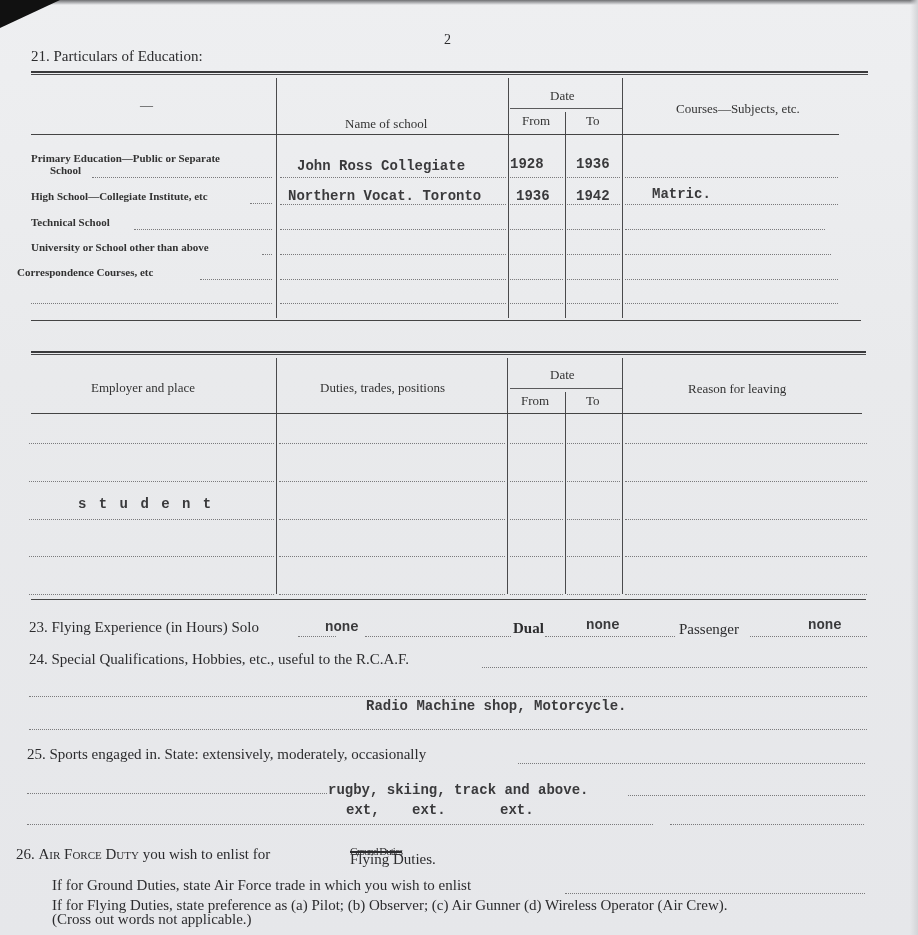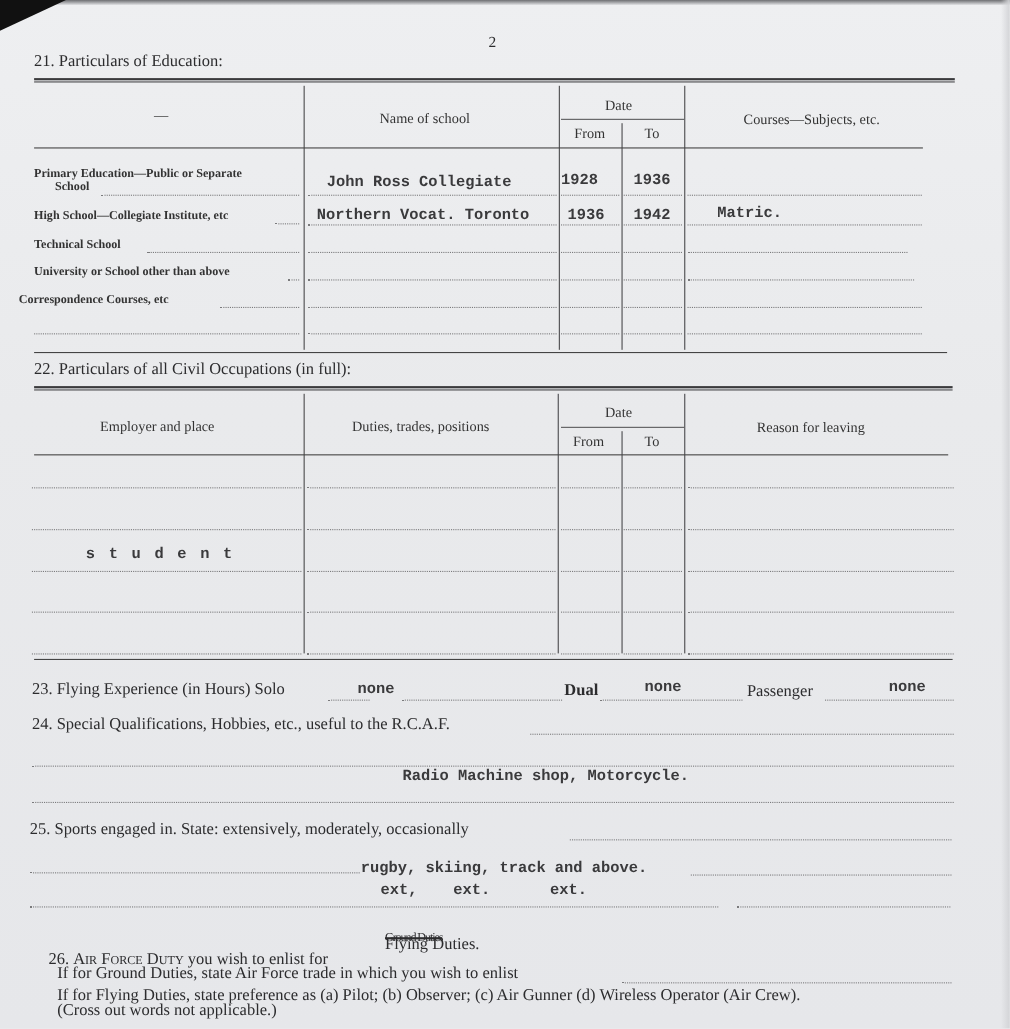--- a/index.html
+++ b/index.html
@@ -68,21 +68,21 @@
 
     <div class="vline" style="left:276px; top:78px; height:240px;"></div>
     <div class="vline" style="left:508px; top:78px; height:240px;"></div>
     <div class="vline" style="left:565px; top:112px; height:206px;"></div>
     <div class="vline" style="left:622px; top:78px; height:240px;"></div>
 
     <div class="hline" style="left:510px; top:108px; width:112px;"></div>
     <div class="hline thick" style="left:31px; top:134px; width:808px;"></div>
 
     <div class="abs hdr" style="left:140px; top:97px;">—</div>
-    <div class="abs hdr" style="left:345px; top:100px;">Name of school</div>
+    <div class="abs hdr" style="left:345px; top:116px;">Name of school</div>
     <div class="abs hdr" style="left:550px; top:88px;">Date</div>
     <div class="abs hdr" style="left:522px; top:113px;">From</div>
     <div class="abs hdr" style="left:586px; top:113px;">To</div>
     <div class="abs hdr" style="left:676px; top:101px;">Courses—Subjects, etc.</div>
 
     <div>
       <div class="abs lbl" style="left:31px; top:152px;">Primary Education—Public or Separate</div>
       <div class="abs lbl" style="left:50px; top:164px;">School</div>
       <div class="dots" style="left:92px; top:177px; width:180px;"></div>
       <div class="abs type" style="left:297px; top:158px;">John Ross Collegiate</div>
@@ -139,21 +139,20 @@
       <div class="dots" style="left:31px; top:303px; width:241px;"></div>
       <div class="dots" style="left:280px; top:303px; width:226px;"></div>
       <div class="dots" style="left:510px; top:303px; width:53px;"></div>
       <div class="dots" style="left:567px; top:303px; width:53px;"></div>
       <div class="dots" style="left:625px; top:303px; width:213px;"></div>
     </div>
 
     <div class="hline thick" style="left:31px; top:320px; width:830px;"></div>
   </div>
 
-  <div class="abs section-title" style="left:31px; top:328px;">22. Particulars of all Civil Occupations (in full):</div>
   <div class="dbl" style="left:31px; top:351px; width:835px;"></div>
 
   <div>
     <div class="vline" style="left:276px; top:358px; height:236px;"></div>
     <div class="vline" style="left:507px; top:358px; height:236px;"></div>
     <div class="vline" style="left:565px; top:392px; height:202px;"></div>
     <div class="vline" style="left:622px; top:358px; height:236px;"></div>
     <div class="hline" style="left:510px; top:388px; width:112px;"></div>
     <div class="hline thick" style="left:31px; top:413px; width:831px;"></div>
 
@@ -231,21 +230,21 @@
     <div class="abs type" style="left:328px; top:782px;">rugby, skiing, track and above.</div>
     <div class="dots" style="left:628px; top:795px; width:237px;"></div>
     <div class="abs type" style="left:346px; top:802px;">ext,</div>
     <div class="abs type" style="left:412px; top:802px;">ext.</div>
     <div class="abs type" style="left:500px; top:802px;">ext.</div>
     <div class="dots" style="left:27px; top:824px; width:626px;"></div>
     <div class="dots" style="left:670px; top:824px; width:194px;"></div>
   </div>
 
   <div>
-    <div class="abs section-title" style="left:44px; top:846px;margin-top:18px;">
+    <div class="abs section-title" style="left:16px; top:846px;">
       <span>26.</span>
       <span class="smallcaps">Air Force Duty</span>
       <span>you wish to enlist for</span>
     </div>
     <div class="abs" style="left:350px; top:840px;">
       <span class="strike">Ground Duties</span>
     </div>
     <div class="abs section-title" style="left:350px; top:851px;">Flying Duties.</div>
 
     <div class="abs section-title" style="left:52px; top:877px;">If for Ground Duties, state Air Force trade in which you wish to enlist</div>

